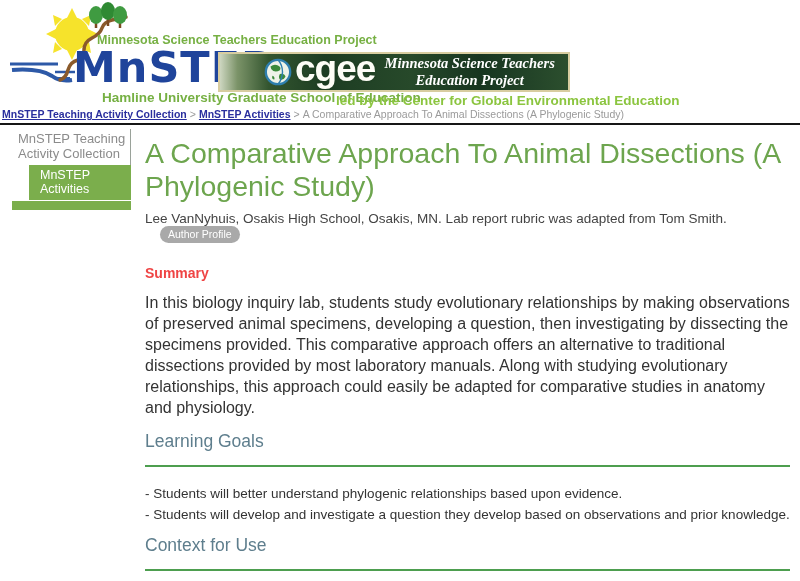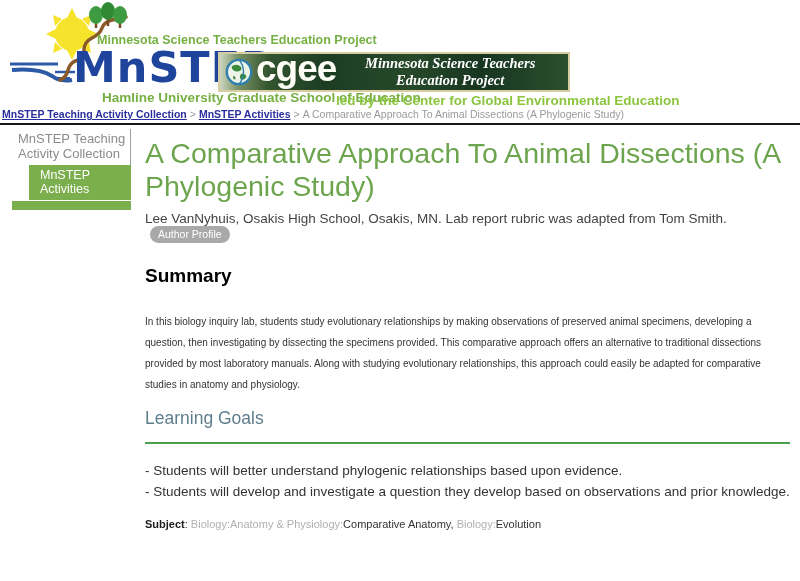--- a/index.html
+++ b/index.html
@@ -22,21 +22,21 @@
   }
   .hamline {
     position:absolute; left:64px; top:90px; font-size:13.5px; font-weight:bold;
     color:#76b043;
     margin-left:38px;
   }
   .cgee-banner {
     position:absolute; left:218px; top:52px; width:352px; height:40px;
     border:2px solid #d8cda0;
     background:linear-gradient(90deg,#cdd6c0 0%,#7b9368 5%,#33552f 14%,#1d3d23 30%,#27492a 55%,#173520 75%,#2c4f2e 100%);
-    display:flex; align-items:center; overflow:hidden;
+    display:flex; align-items:center; overflow:hidden;padding-left:39px;
   }
   .cgee-globe { width:30px; height:30px; margin-left:4px; flex:0 0 auto; }
   .cgee-word {
     font-size:37px; font-weight:bold; color:#fdfdf6; line-height:30px;
     letter-spacing:-1px; margin-left:2px; margin-top:-6px; flex:0 0 auto;
     text-shadow:0 0 2px rgba(30,60,30,.6);
   }
   .cgee-tagline {
     flex:1; text-align:center; color:#fff; font-family:"Liberation Serif", serif;
     font-style:italic; font-weight:bold; font-size:14.5px; padding-right:4px;
@@ -66,25 +66,25 @@
 
   .main { flex:1; padding:12px 10px 0 14px; max-width:669px; }
 
   h1.page-title {
     color:#6da54e; font-size:28.5px; font-weight:normal; line-height:33px;
     margin-bottom:8px; letter-spacing:0;
   }
   .byline { font-size:13.5px; color:#444; margin-bottom:22px; }
   .author-pill {
     display:inline-block; background:#a9a9a9; color:#fff; font-size:10.5px;
-    border-radius:9px; padding:2px 8px 3px 8px; margin-left:5px; vertical-align:1px;
+    border-radius:9px; padding:2px 8px 3px 8px; margin-left:15px; vertical-align:1px;
     cursor:pointer;
   }
-  h2.plain-heading { font-size:19px; color:#000000; font-weight:bold; margin-bottom:24px; }
-  .para { font-size:10px; line-height:21px; color:#333; margin-bottom:13px; }
+  h2.plain-heading { font-size:14px; color:#ef4444; font-weight:bold; margin-bottom:11px; }
+  .para { font-size:16px; line-height:21px; color:#333; margin-bottom:13px; }
 
   h2.rule-heading {
     font-size:17.5px; font-weight:normal; color:#5e7e8d;
     border-bottom:2px solid #4d9e4f; padding-bottom:13px; margin:10px 0 16px 0;
   }
   .goal-line { font-size:13.5px; line-height:21px; color:#333; }
   .goals { margin-bottom:3px; }
 
   .meta { font-size:11px; line-height:12.5px; margin:16px 0 10px 0; color:#333; }
   .meta .lbl { font-weight:bold; color:#1c1c1c; }
@@ -171,20 +171,21 @@
 
     <h2 class="plain-heading">Summary</h2>
     <p class="para">In this biology inquiry lab, students study evolutionary relationships by making observations of preserved animal specimens, developing a question, then investigating by dissecting the specimens provided. This comparative approach offers an alternative to traditional dissections provided by most laboratory manuals. Along with studying evolutionary relationships, this approach could easily be adapted for comparative studies in anatomy and physiology.</p>
 
     <h2 class="rule-heading">Learning Goals</h2>
     <div class="goals">
       <div class="goal-line">- Students will better understand phylogenic relationships based upon evidence.</div>
       <div class="goal-line">- Students will develop and investigate a question they develop based on observations and prior knowledge.</div>
     </div>
 
+    <h2 class="rule-heading">Context for Use</h2>
 
     <div class="meta">
       <div class="meta-row">
         <span class="lbl">Subject</span><span>: </span><span class="dim">Biology:Anatomy &amp; Physiology:</span><span>Comparative Anatomy,</span>
         <span class="dim">Biology:</span><span>Evolution</span>
       </div>
 
     </div>
 
   </div>

